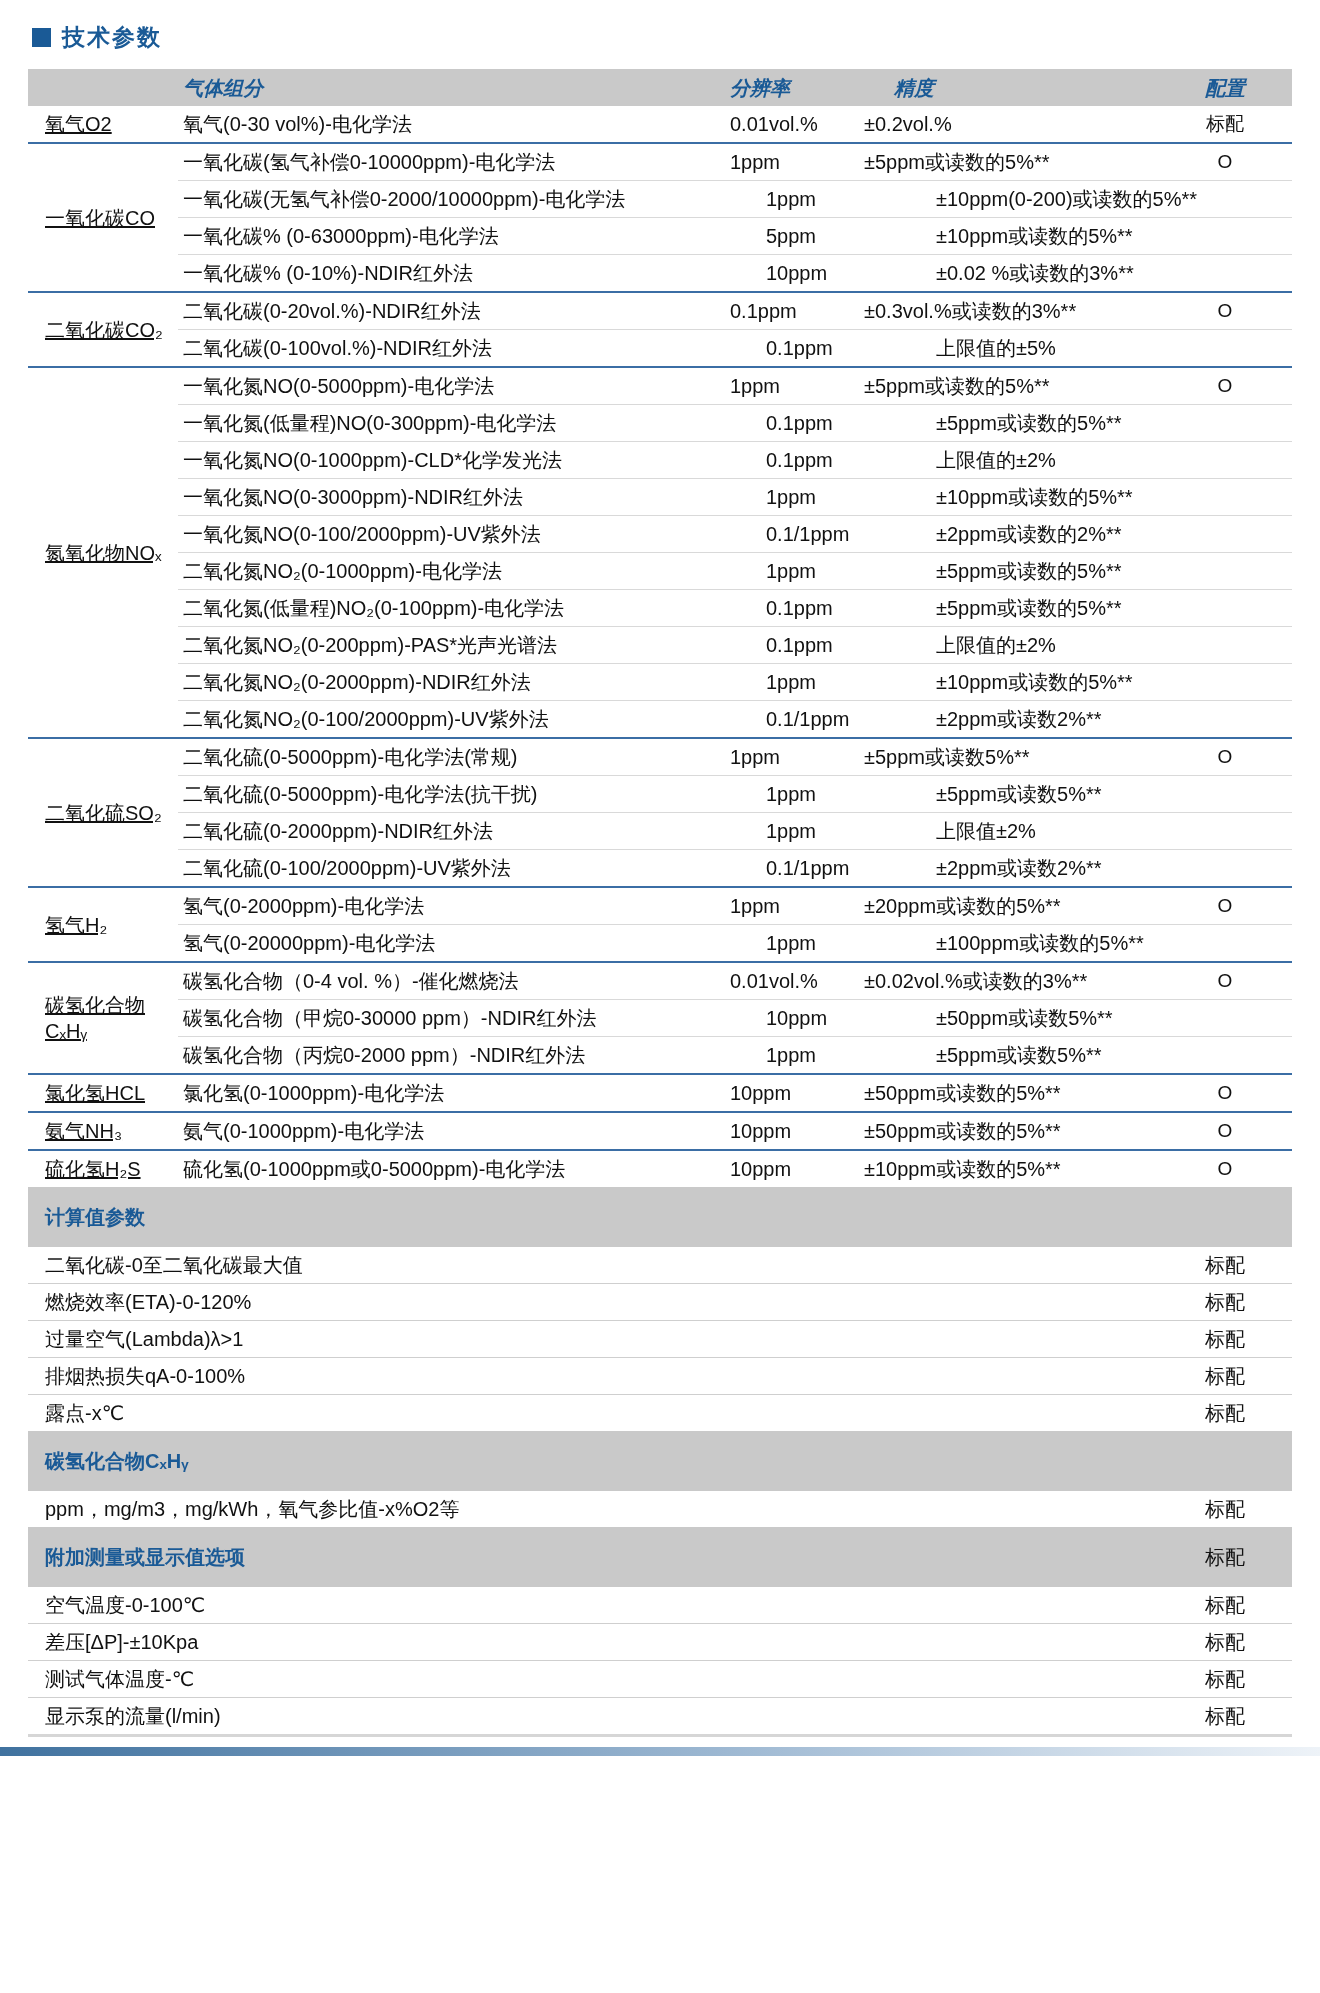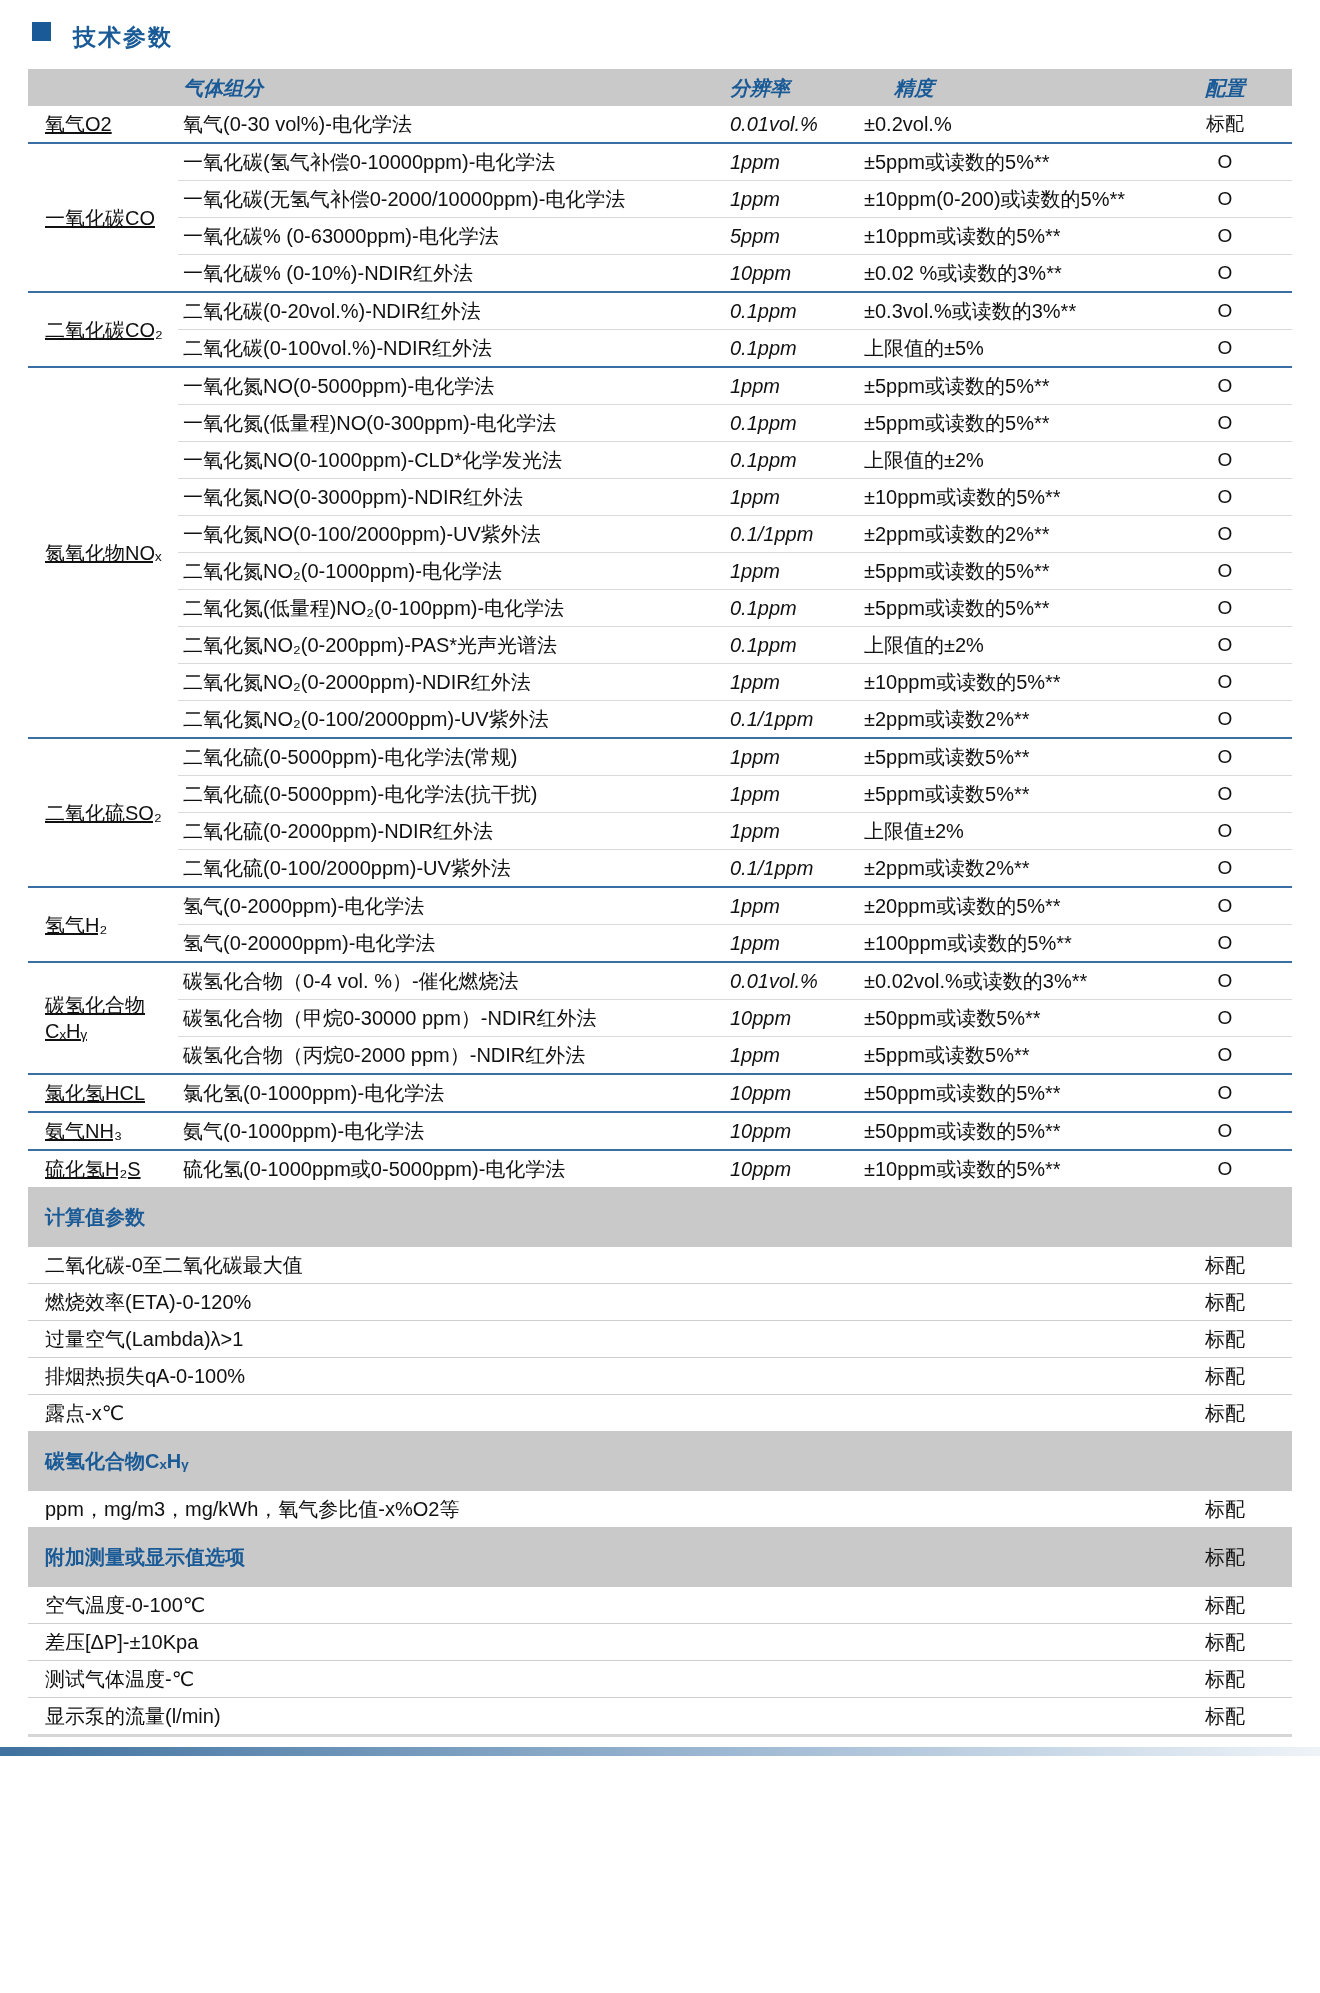--- a/index.html
+++ b/index.html
@@ -10,21 +10,21 @@
     --footer-start:#40729f;
     --footer-end:#eef3f8;
   }
   *{box-sizing:border-box;}
   body{
     margin:0; background:#ffffff; color:#111;
     width:1320px; min-height:1993px; position:relative;
     font-family:"Liberation Sans","DejaVu Sans",sans-serif;
   }
   .page{padding:14px 28px 0 28px;}
-  .title-bar{display:flex;align-items:flex-start;gap:22px;margin:8px 0 16px 4px;}
+  .title-bar{display:flex;align-items:center;gap:11px;margin:8px 0 16px 4px;}
   .title-square{width:19px;height:19px;background:var(--accent);flex:0 0 auto;}
   .page-title{font-size:23px;font-weight:bold;color:var(--accent);margin:0;letter-spacing:2px;}
 
   .spec-table{width:1264px;font-size:20px;line-height:1.3;}
 
   .thead{
     display:grid;grid-template-columns:150px 540px 140px 300px 134px;
     background:var(--header-bg);height:37px;align-items:center;
     color:var(--accent);font-weight:bold;font-style:italic;
   }
@@ -33,23 +33,23 @@
   .th-prec{padding-left:36px;}
   .th-config{text-align:center;}
 
   .group{display:grid;grid-template-columns:150px 1114px;}
   .group + .group{border-top:2px solid var(--blue-divider);}
   .group-label{display:flex;align-items:center;padding-left:17px;text-decoration:underline;}
   .spec-row{
     display:grid;grid-template-columns:540px 140px 300px 134px;
     align-items:center;min-height:32px;padding:5px 0;
   }
-  .spec-row + .spec-row{border-top:1px solid var(--row-divider);}
+  .spec-row + .spec-row{border-top:1px solid var(--row-divider);gap:36px;}
   .cell-gas{padding:0 12px 0 5px;}
-  .cell-res{padding-left:12px;font-style:italic;}
+  .cell-res{padding-left:12px;}
   .cell-prec{text-align:left;padding:0 6px;}
   .cell-config{text-align:center;font-size:19px;}
 
   .section-header{
     display:grid;grid-template-columns:1130px 134px;
     background:var(--header-bg);height:60px;align-items:center;
   }
   .section-header .sh-label{padding-left:17px;font-weight:bold;color:var(--accent);}
   .section-header .sh-config{text-align:center;color:#111;}
   .section-row{

